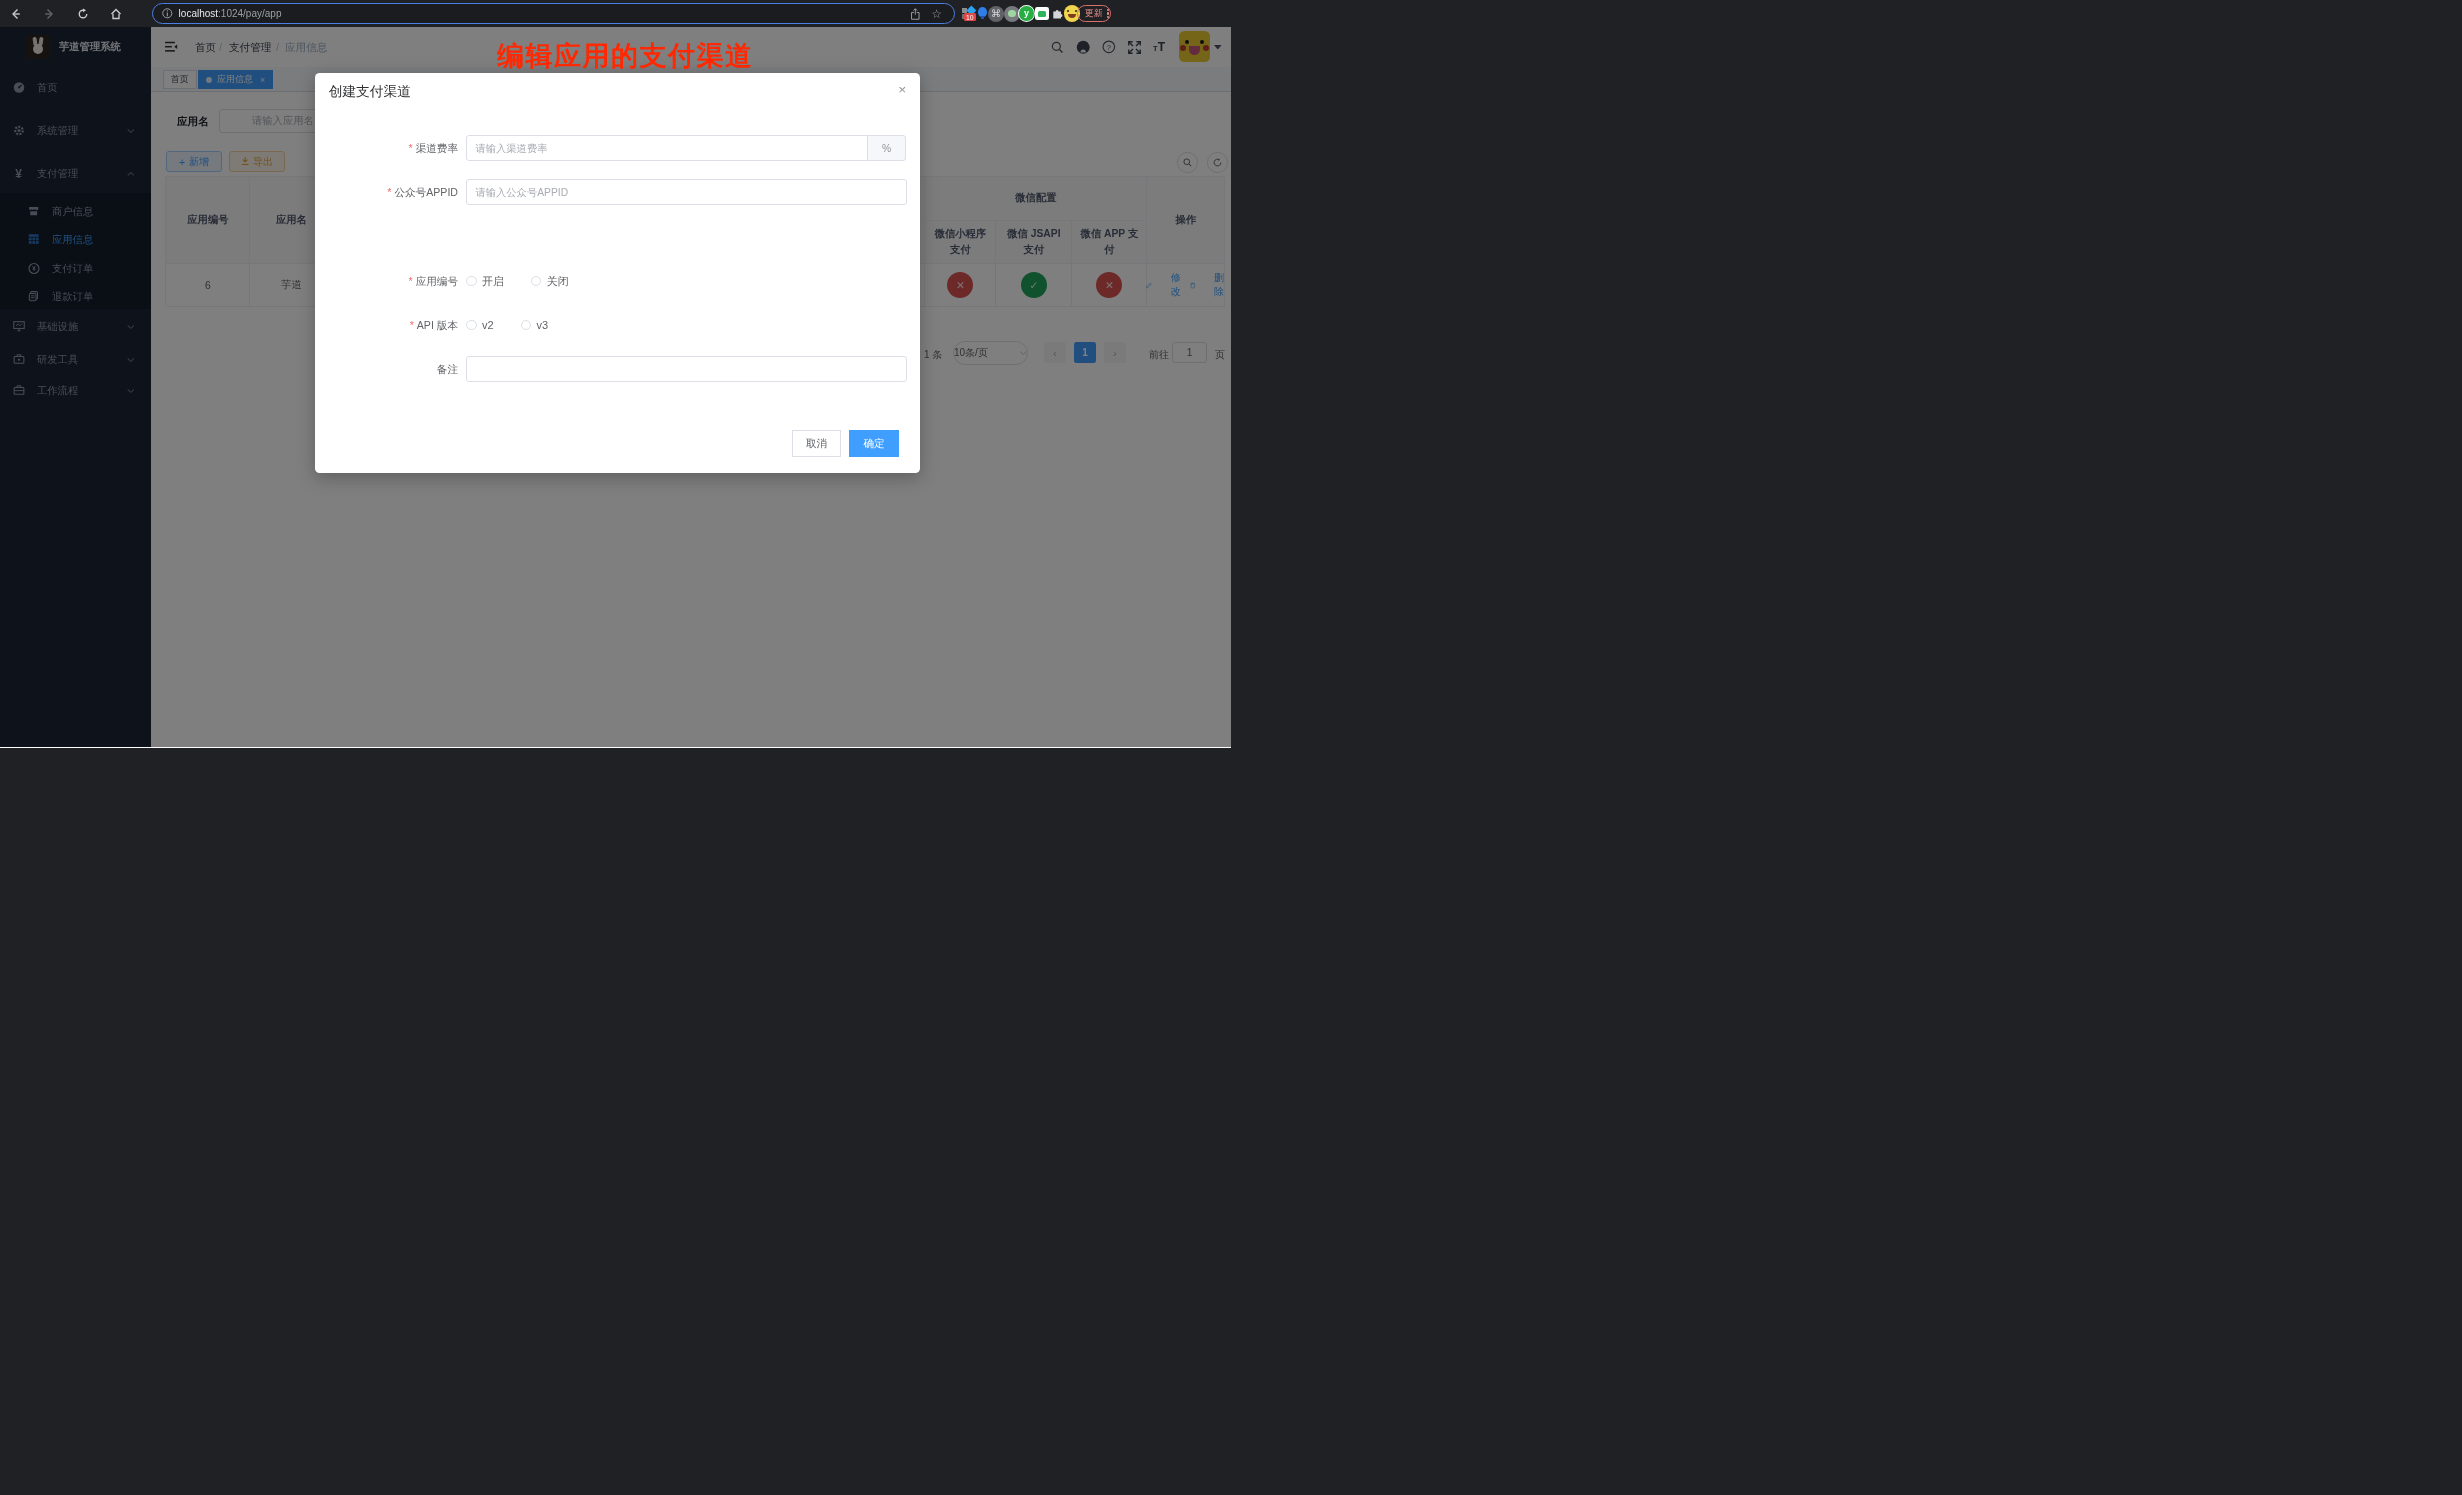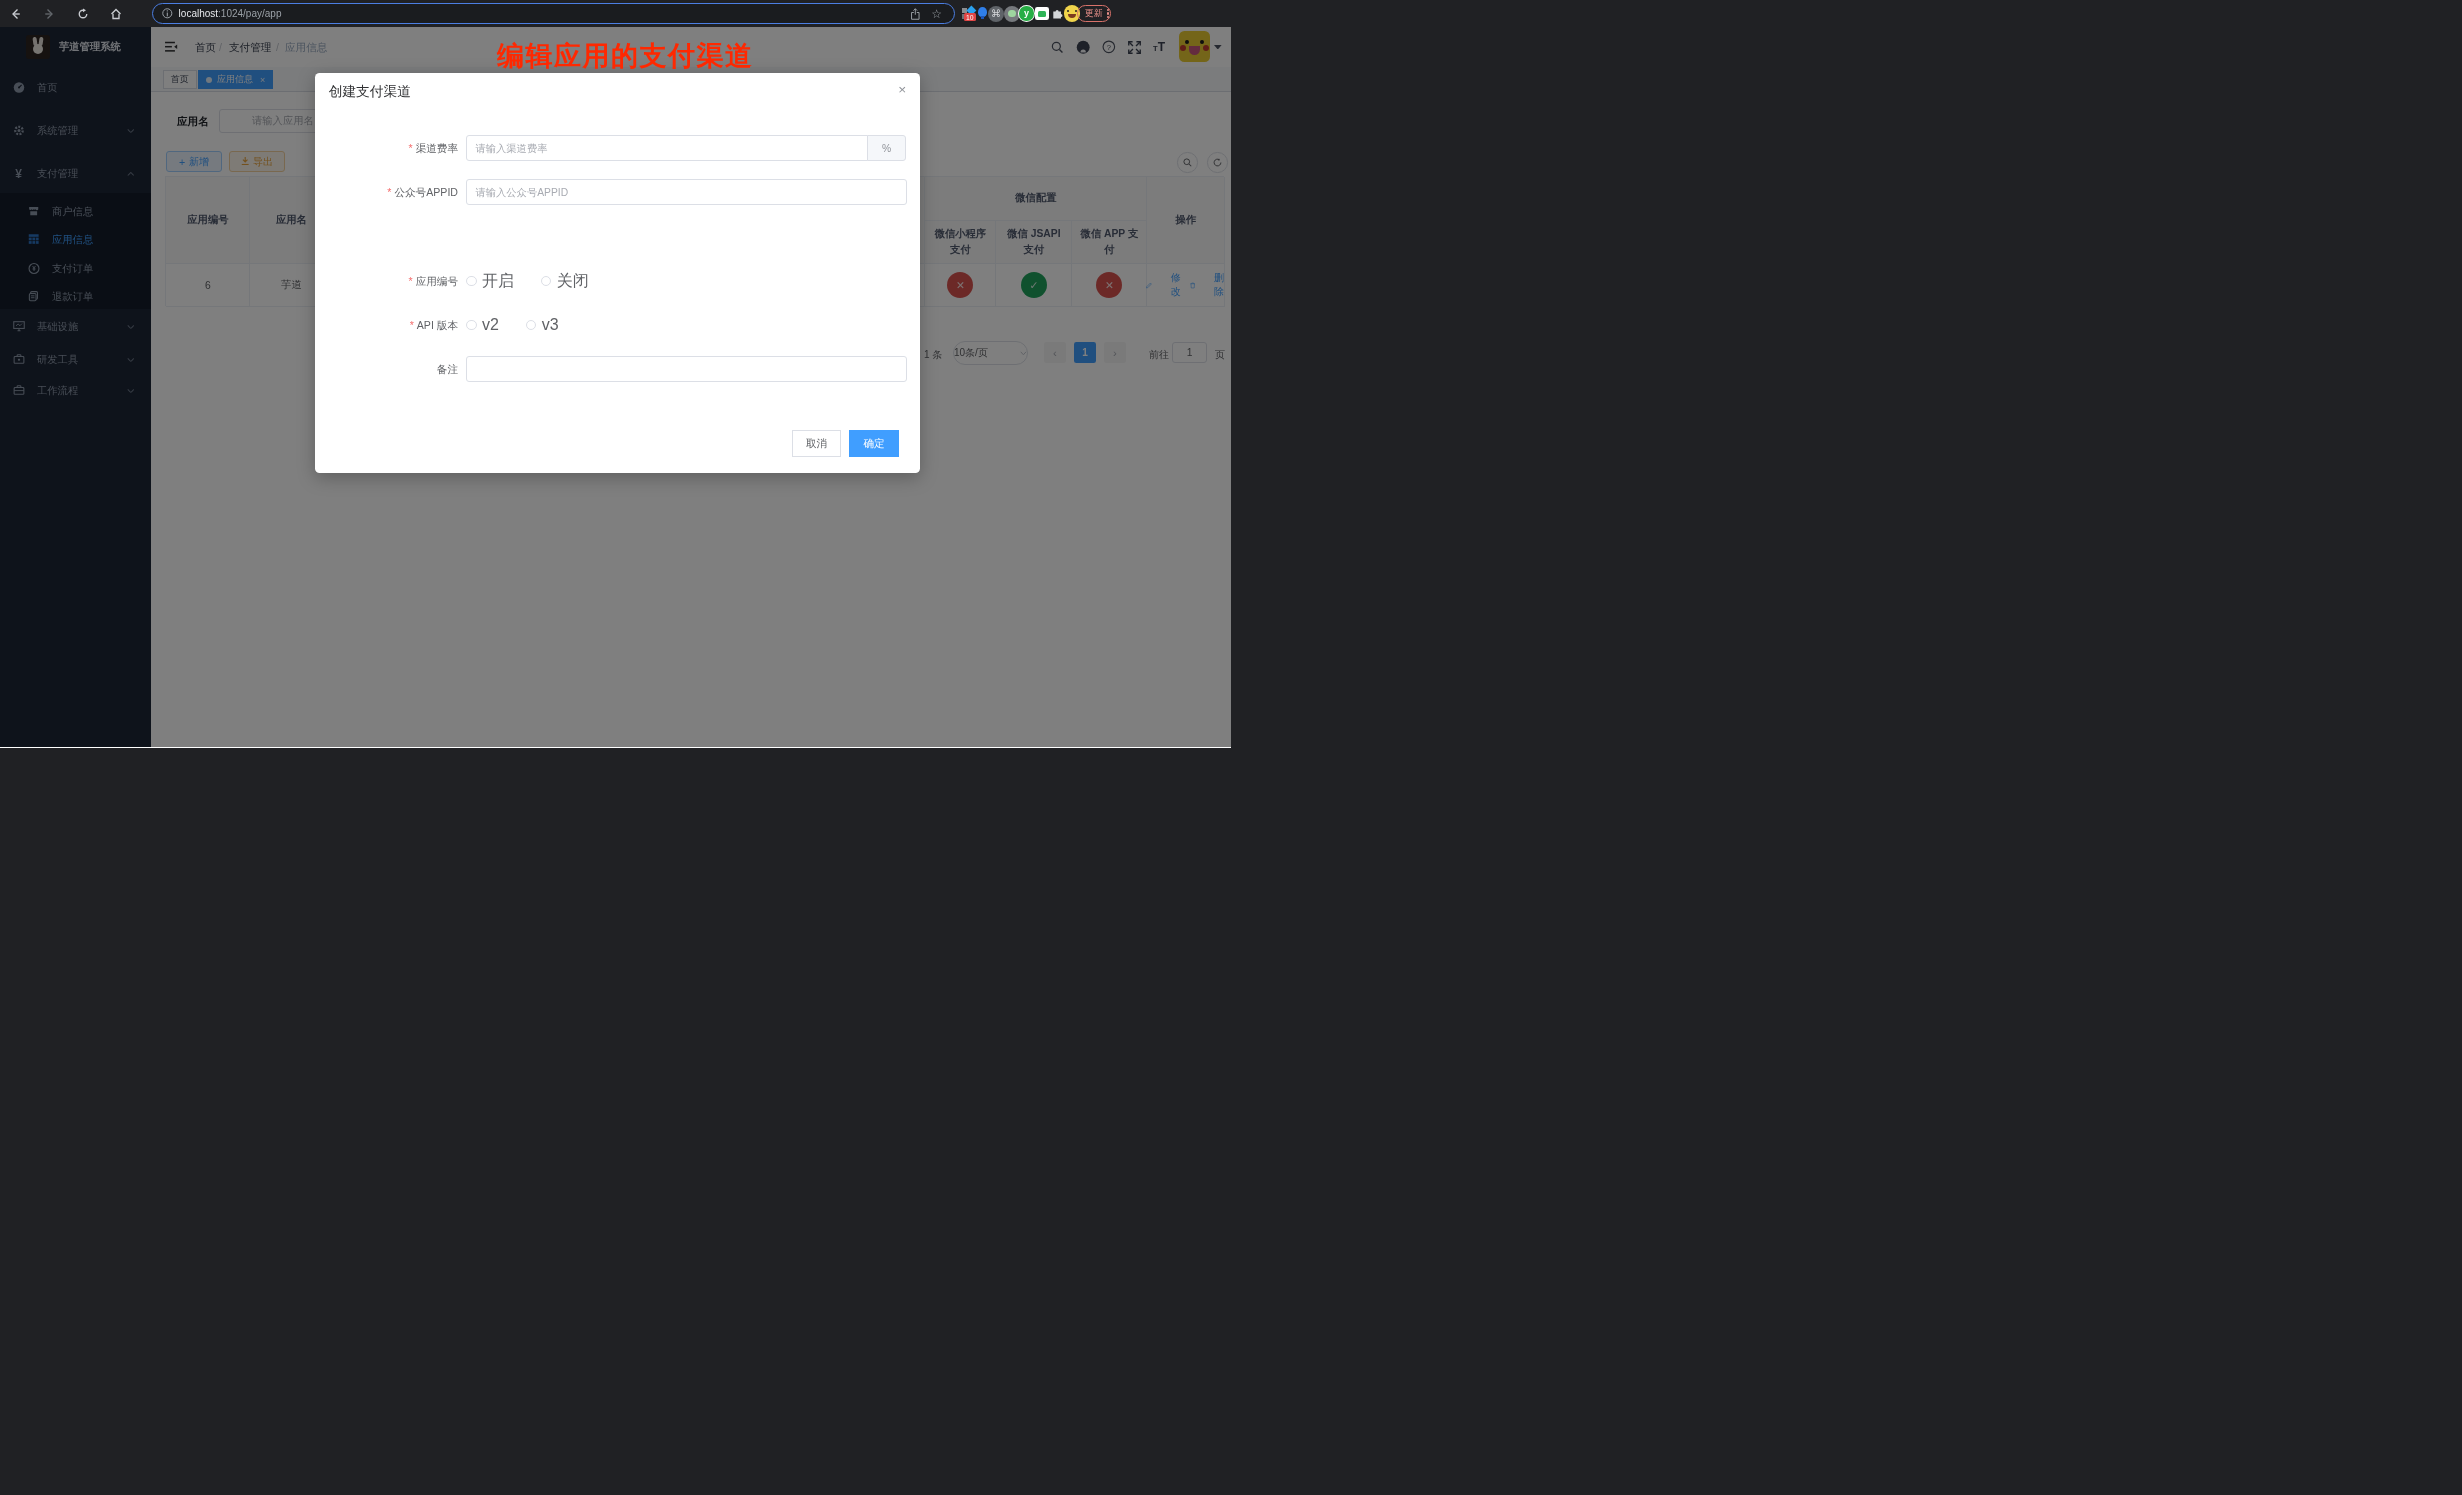--- a/index.html
+++ b/index.html
@@ -84,21 +84,21 @@
   .m-title { position:absolute; left:13.7px; top:10px; font-size:13.7px; color:#303133; }
   .m-close { position:absolute; right:13.7px; top:9px; font-size:13.7px; color:#909399; cursor:pointer; }
   .frow { position:absolute; left:0; width:605px; height:26px; }
   .flabel { position:absolute; left:0; top:0; width:143px; height:26px; line-height:26px; text-align:right; font-size:10.6px; color:#606266; font-weight:500; }
   .req::before { content:"*"; color:#f56c6c; margin-right:3px; }
   .ffield { position:absolute; left:151px; top:0; height:26px; }
   .m-input { position:absolute; top:0; height:26px; }
   .suffix { position:absolute; top:0; width:39px; height:26px; background:#f5f7fa; border:0.8px solid #dcdfe6; border-left:0.8px solid #dcdfe6; border-radius:0 3px 3px 0; color:#909399; font-size:10.3px; display:flex; align-items:center; justify-content:center; }
   .radio-g { display:flex; align-items:center; height:26px; margin-right:27px; }
   .rdot { width:10.6px; height:10.6px; border:0.8px solid #dcdfe6; border-radius:50%; background:#fff; margin-right:5.3px; }
-  .rlbl { font-size:16px; color:#606266; }
+  .rlbl { font-size:11px; color:#606266; }
   .m-btn { position:absolute; top:357px; height:27px; border-radius:0; font-size:10.6px; display:flex; align-items:center; justify-content:center; cursor:pointer; }
   .m-cancel { left:477px; width:49px; background:#fff; border:0.8px solid #dcdfe6; color:#606266; }
   .m-ok { left:534px; width:50px; background:#409eff; color:#fff; }
 
   .annotation { position:absolute; left:497px; top:10.6px; z-index:60; font-size:27px; font-weight:bold; letter-spacing:1.5px; color:#ff2800; white-space:nowrap; }
 
   .svgi { display:block; }
 </style>
 </head>
 <body>

